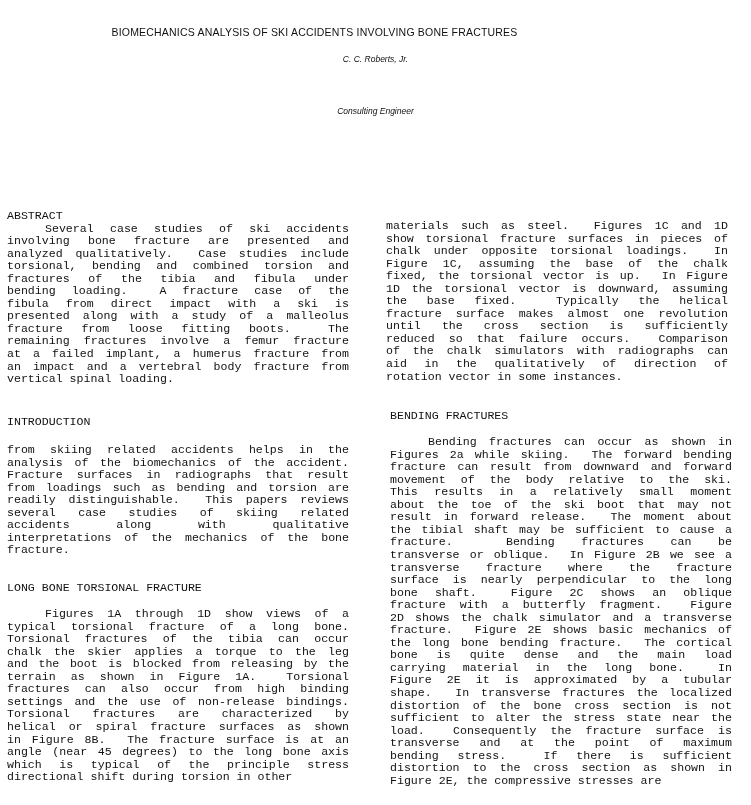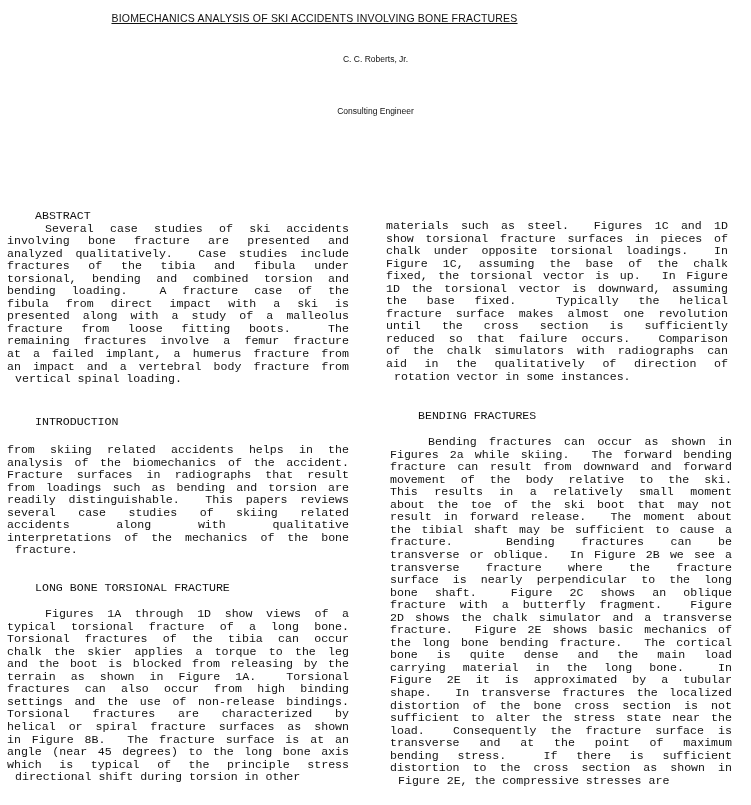--- a/index.html
+++ b/index.html
@@ -1,49 +1,49 @@
 <!DOCTYPE html>
 <html><head>
 <meta charset="utf-8">
 <style>
   html, body { margin: 0; padding: 0; background: #ffffff; }
   body { width: 751px; height: 805px; position: relative; overflow: hidden; color: #111; }
   .title {
-    position: absolute; left: 0; width: 629px; top: 12px; text-align: center;
-    font-family: "Liberation Sans", sans-serif; font-size: 10.5px; letter-spacing: 0.2px; color: #111; text-decoration: underline;
+    position: absolute; left: 0; width: 629px; top: 26px; text-align: center;
+    font-family: "Liberation Sans", sans-serif; font-size: 10.5px; letter-spacing: 0.2px; color: #111;
   }
   .author {
     position: absolute; left: 0; width: 751px; text-align: center;
-    font-family: "Liberation Sans", sans-serif; font-size: 8.5px; color: #111;
+    font-family: "Liberation Sans", sans-serif; font-size: 8.5px; color: #111; font-style: italic;
   }
   .col {
     position: absolute; font-family: "Liberation Mono", monospace; font-size: 11.6px;
     line-height: 12.55px; color: #111;
   }
   .line { white-space: pre; display: block; text-align: justify; text-align-last: justify; height: 12.55px; }
-  .line.last { text-align-last: left; margin-left: 8px; }
-  .heading { white-space: pre; display: block; height: 12.55px; margin-left: 28px; }
+  .line.last { text-align-last: left; }
+  .heading { white-space: pre; display: block; height: 12.55px; }
   .indent { padding-left: 38px; }
   .gap { display: block; height: 12.55px; }
 </style>
 </head>
 <body>
 
 <div class="title">BIOMECHANICS ANALYSIS OF SKI ACCIDENTS INVOLVING BONE FRACTURES</div>
 <div class="author" style="top:54px;">C. C. Roberts, Jr.</div>
 <div class="author" style="top:66px;margin-top:40px;">Consulting Engineer</div>
 
 <div class="col" id="left-abstract" style="left:7px; top:210px; width:342px;">
   <span class="heading">ABSTRACT</span>
   <div>
       <span class="line indent">Several case studies of ski accidents</span>
       <span class="line">involving bone fracture are presented and</span>
       <span class="line">analyzed qualitatively.  Case studies include</span>
+      <span class="line">torsional, bending and combined torsion and</span>
       <span class="line">fractures of the tibia and fibula under</span>
-      <span class="line">torsional, bending and combined torsion and</span>
       <span class="line">bending loading.  A fracture case of the</span>
       <span class="line">fibula from direct impact with a ski is</span>
       <span class="line">presented along with a study of a malleolus</span>
       <span class="line">fracture from loose fitting boots.  The</span>
       <span class="line">remaining fractures involve a femur fracture</span>
       <span class="line">at a failed implant, a humerus fracture from</span>
       <span class="line">an impact and a vertebral body fracture from</span>
       <span class="line last">vertical spinal loading.</span>
     </div>
 </div>

